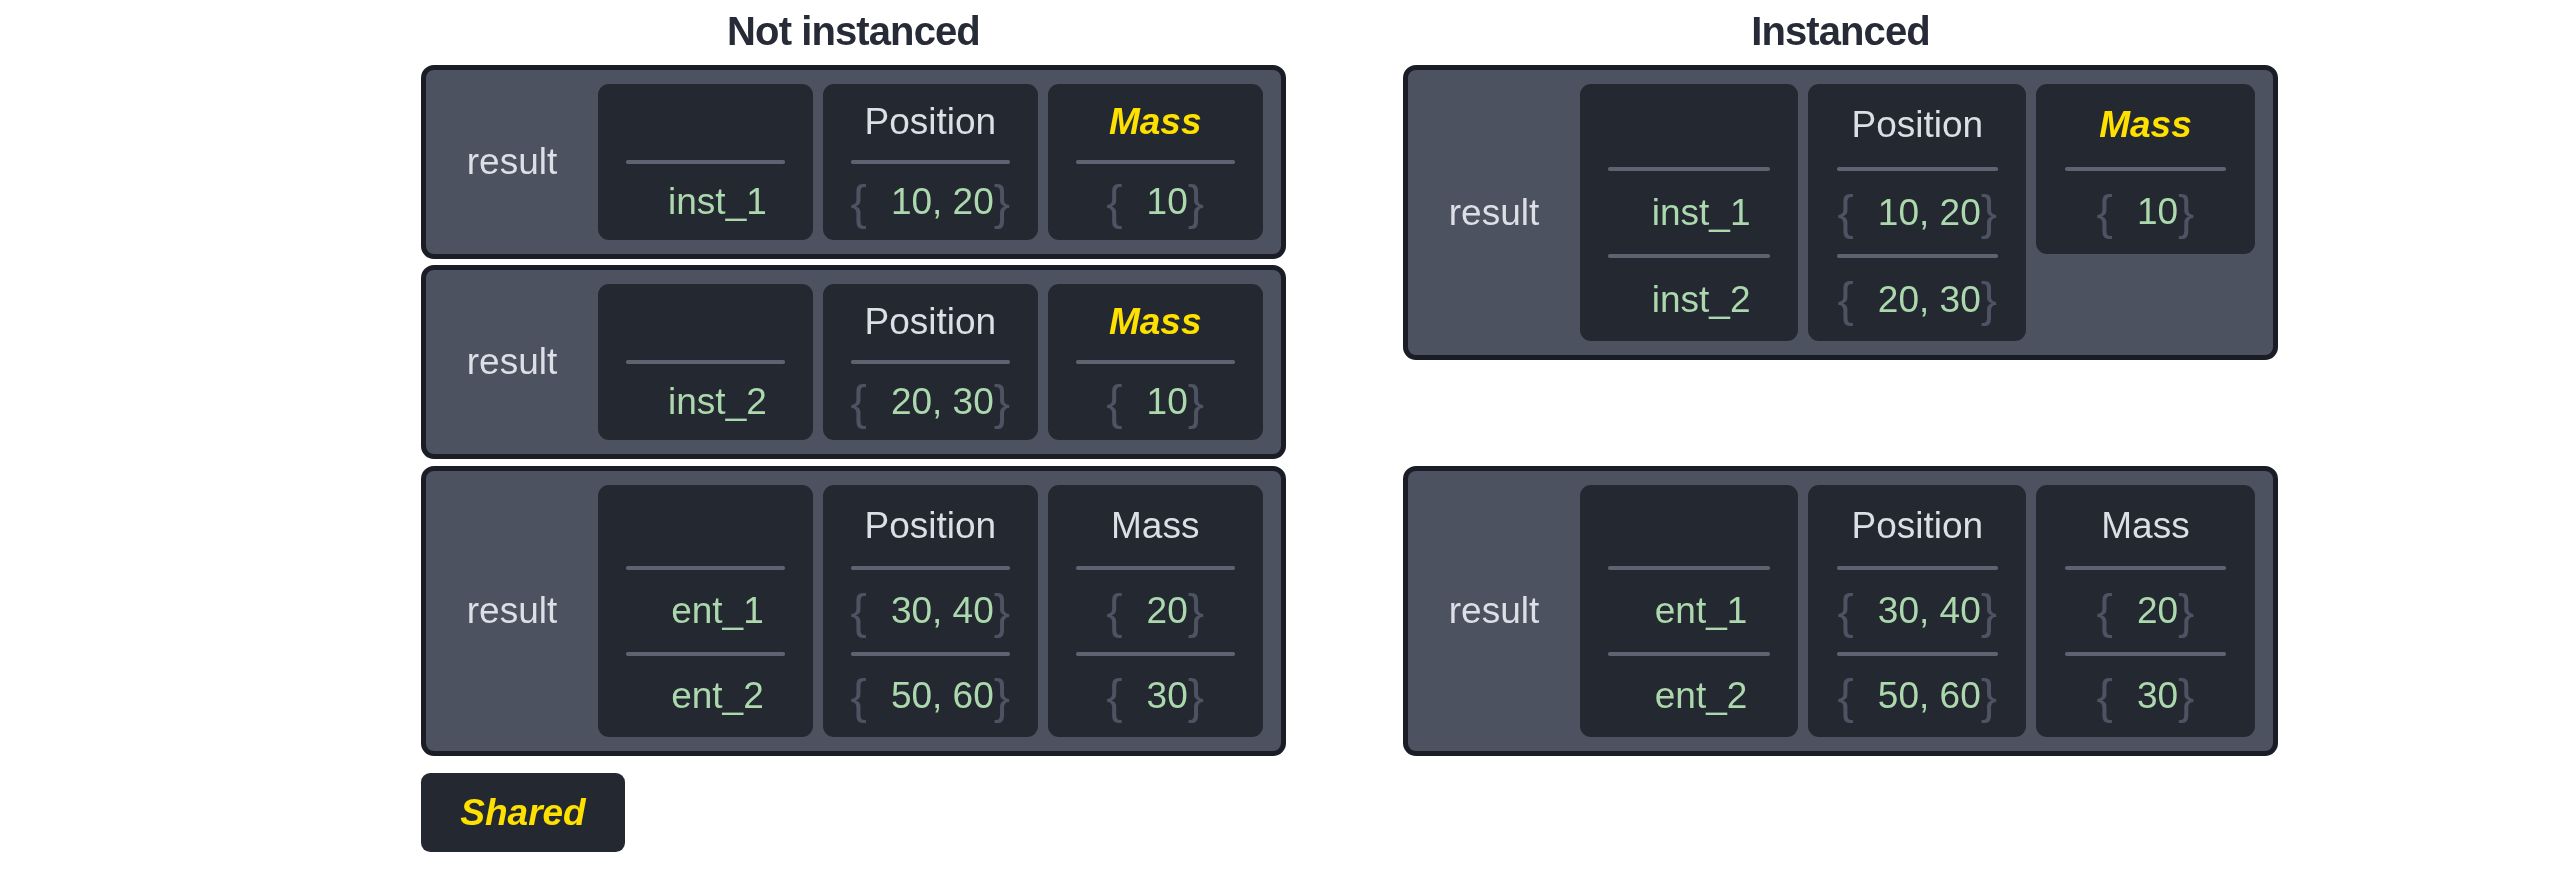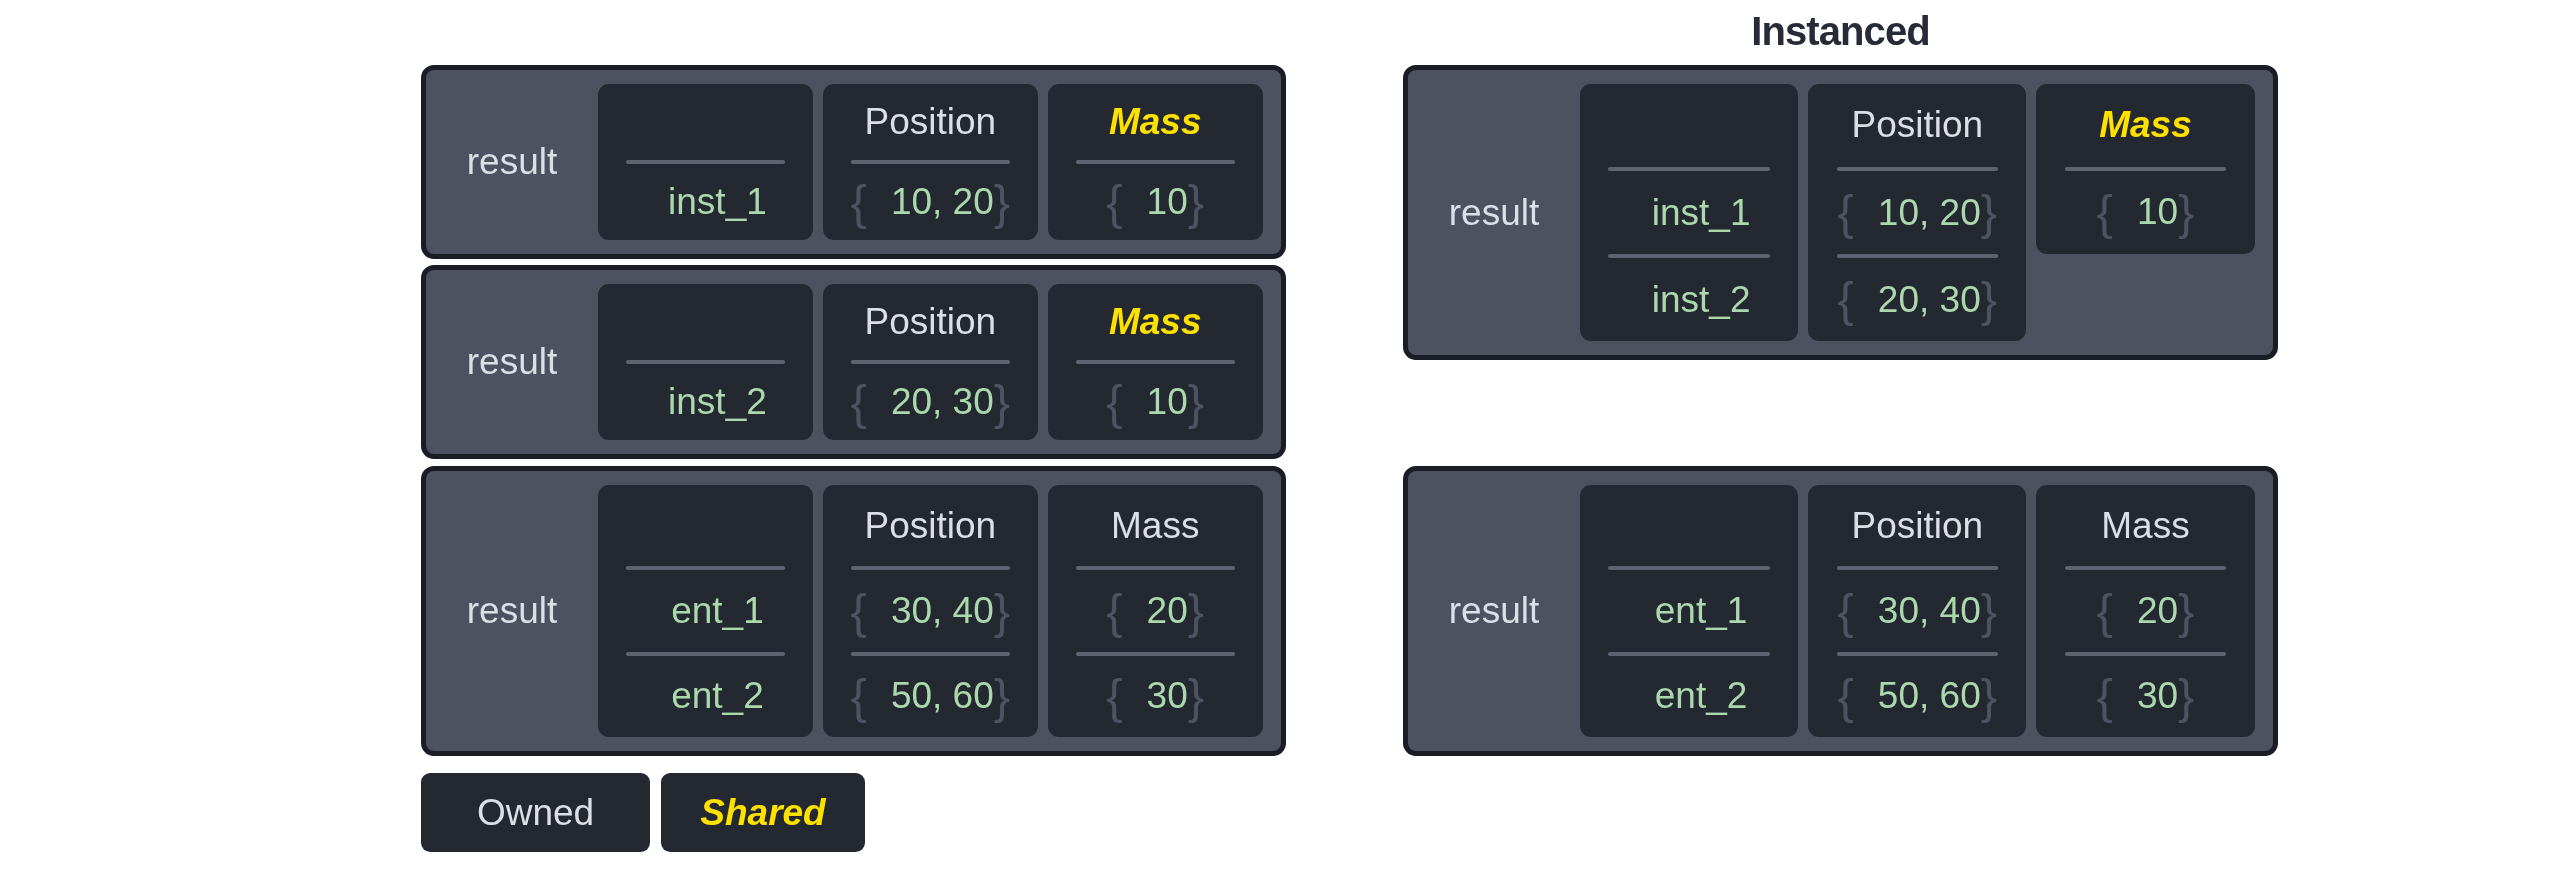--- a/index.html
+++ b/index.html
@@ -50,20 +50,21 @@
   }
   #legend-owned{width:229px;color:var(--text-light,#dcdfe5);}
   #legend-shared{width:204px;color:var(--text-yellow,#ffe100);font-style:italic;font-weight:600;}
 </style>
 </head>
 <body>
 
 <div id="canvas" style="--page-bg: #ffffff; --panel-bg: #4d5260; --panel-border: #1a1d25; --cell-bg: #242831; --divider: #5d6370; --brace: #4d5363; --text-light: #dcdfe5; --text-green: #abd8ad; --text-yellow: #ffe100; --title: #262b37;">
 
   <section class="group" id="group-left">
+    <div class="group-title">Not instanced</div>
     <div class="slot" id="slot-0-0">
         <div class="panel">
           <div class="result-label">result</div>
           <div class="cells">
             <div class="cell">
               <div class="row hdr"></div>
               <div class="divider"></div>
               <div class="row val">
                 <span class="green">inst_1</span>
               </div>
@@ -175,21 +176,20 @@
               <div class="row val">
                 <span class="brace">{</span>
                 <span class="green">30</span>
                 <span class="brace">}</span>
               </div>
             </div>
           </div>
         </div>
       </div>
     <div class="legend">
-      <div class="legend-box" id="legend-owned">Owned</div>
       <div class="legend-box" id="legend-shared">Shared</div>
     </div>
   </section>
 
   <section class="group" id="group-right">
     <div class="group-title">Instanced</div>
     <div class="slot" id="slot-1-0">
         <div class="panel">
           <div class="result-label">result</div>
           <div class="cells">

